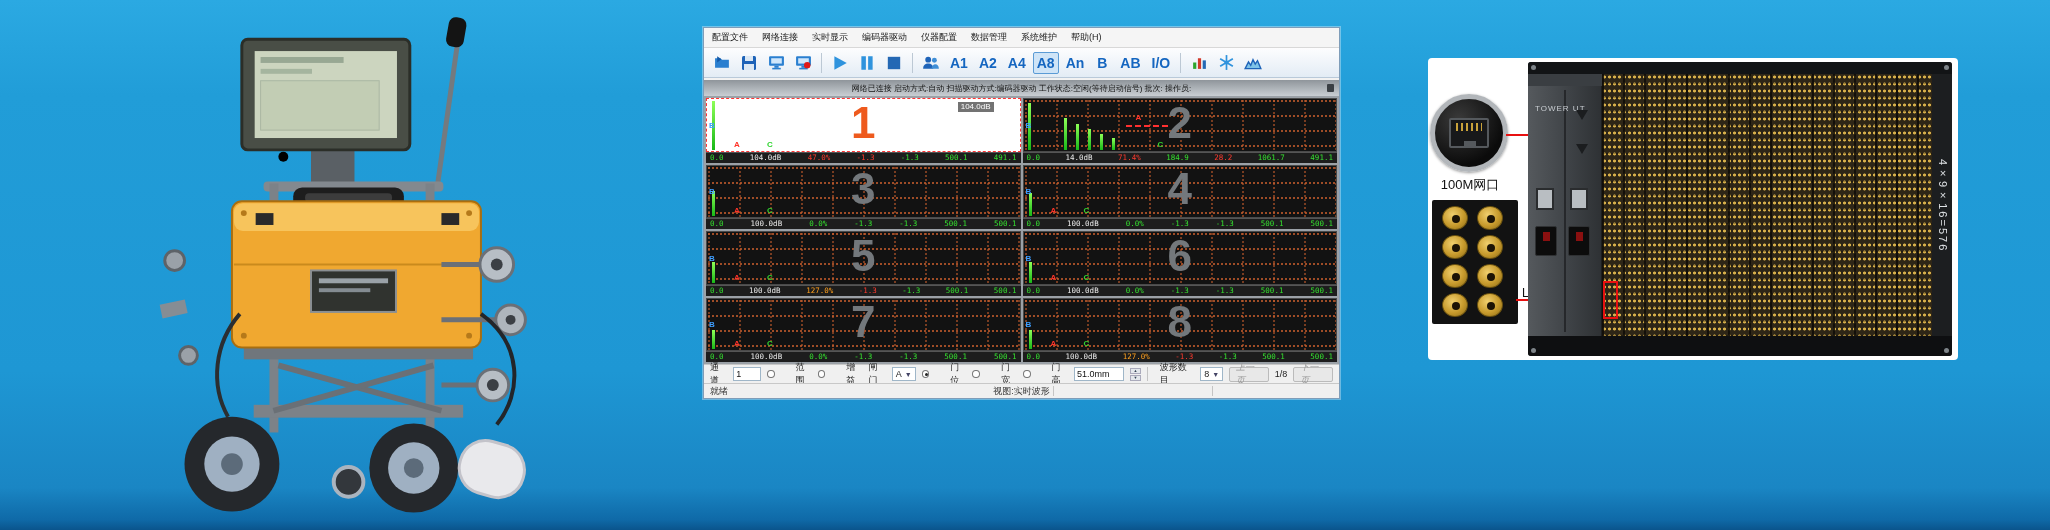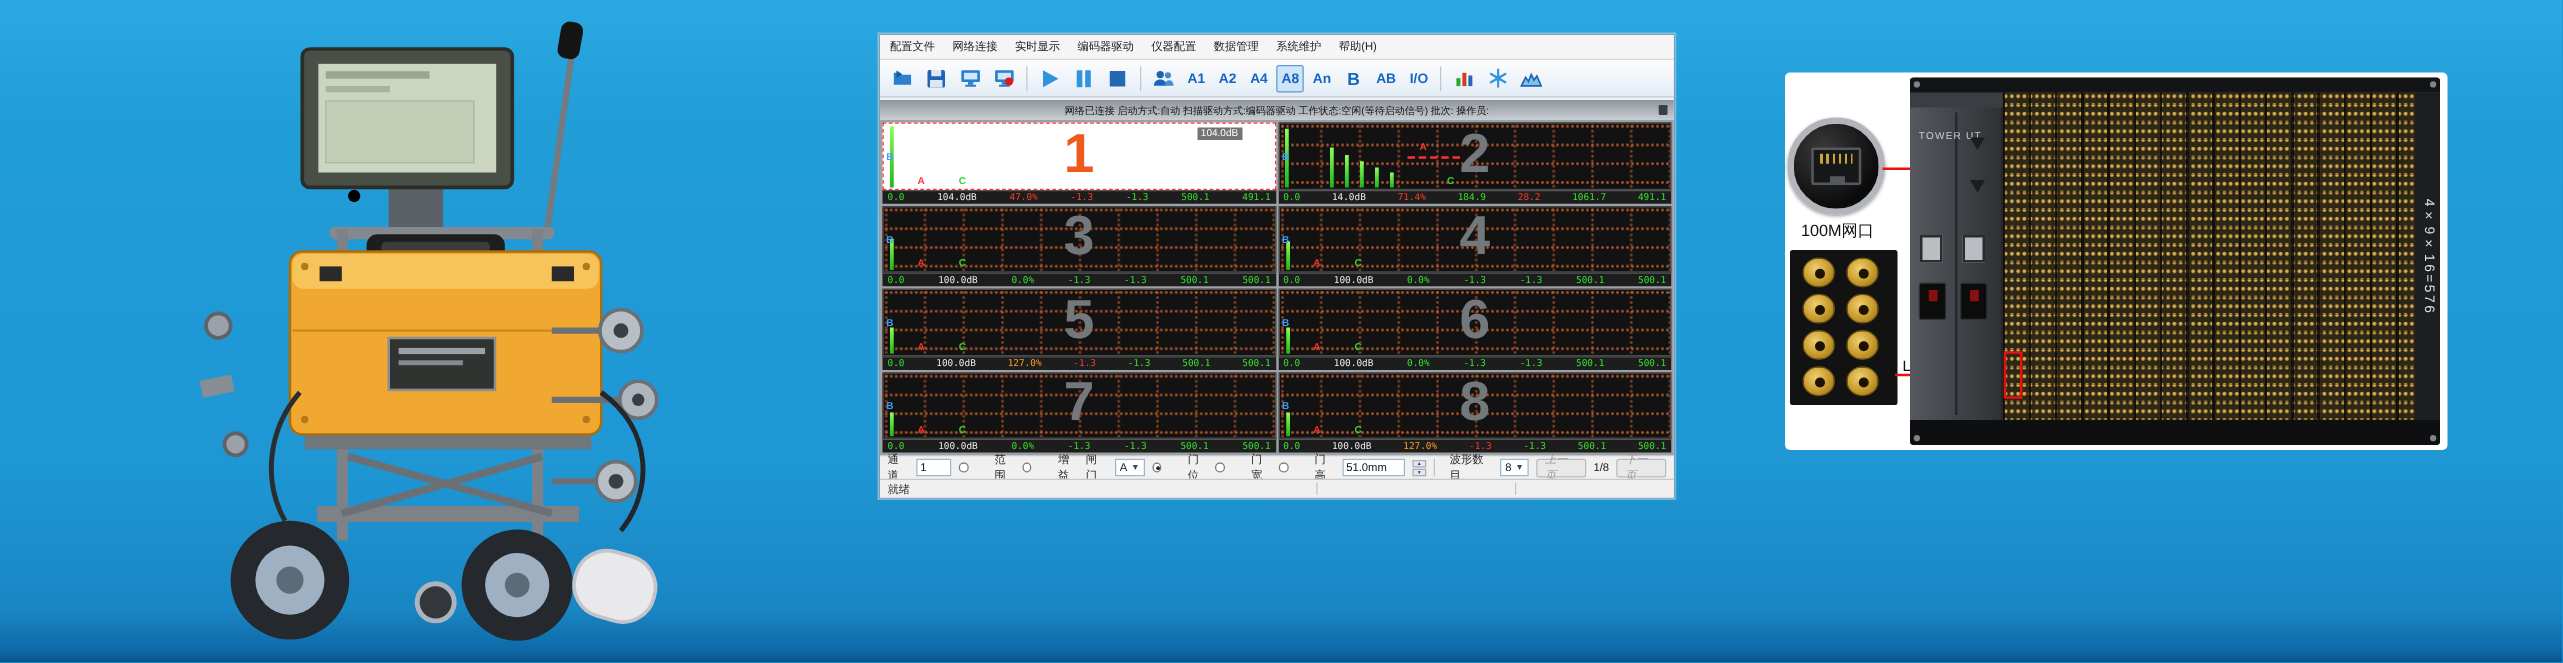--- a/index.html
+++ b/index.html
@@ -13,21 +13,21 @@
   #sw{position:absolute;left:703px;top:27px;width:637px;height:372px;background:#f2f2f2;
       border:1px solid #7f9db9;display:flex;flex-direction:column;box-shadow:0 0 0 1px rgba(255,255,255,.35);}
   .menubar{height:20px;display:flex;align-items:center;gap:14px;padding:0 8px;background:#f5f5f5;
       font-size:9px;color:#222;border-bottom:1px solid #d8d8d8;}
   .menubar span{cursor:default;}
   .toolbar{height:30px;display:flex;align-items:center;gap:3px;padding:0 6px;
       background:linear-gradient(#fdfdfe,#e3ecf5);border-bottom:1px solid #b9c9d9;}
   .tbtn{width:24px;height:24px;display:flex;align-items:center;justify-content:center;border-radius:3px;}
   .tsep{width:1px;height:20px;background:#bcc8d4;margin:0 3px;}
   .ttxt{min-width:22px;height:22px;padding:0 3px;display:flex;align-items:center;justify-content:center;
-      font-weight:bold;font-size:11px;color:#1566c0;border:1px solid transparent;border-radius:2px;}
+      font-weight:bold;font-size:14px;color:#1566c0;border:1px solid transparent;border-radius:2px;}
   .ttxt.active{background:#cfe4f7;border-color:#5b9bd5;}
   .statusline{height:16px;margin-top:2px;background:linear-gradient(#8f959b,#c9ced3);
       display:flex;align-items:center;justify-content:center;font-size:8px;color:#111;position:relative;}
   .statusline .pin{position:absolute;right:5px;top:4px;width:7px;height:8px;background:#3a3f44;border-radius:1px;}
   
   .panels{flex:1;background:#9ba1a7;padding:2px;display:grid;grid-template-columns:1fr 1fr;
       grid-template-rows:repeat(4,1fr);gap:2px;}
   .cell{display:flex;flex-direction:column;min-height:0;}
   .wave{flex:1;position:relative;background:#121212;border:1px solid #4a4a4a;overflow:hidden;
       background-image:
@@ -498,20 +498,21 @@
           <span>8</span>
           <span class="arr">▼</span>
         </span>
       <span class="pbtn">上一页</span>
       <span>1/8</span>
       <span class="pbtn">下一页</span>
     </div>
 
     <div class="statusbar">
       <span class="l">就绪</span>
+      <span class="ctr">视图:实时波形</span>
       <span class="notch" style="left:55%"></span>
       <span class="notch" style="left:80%"></span>
     </div>
   </div>
 
   <div id="hw">
 
     <div class="mag">
       <div class="rj45"></div>
     </div>

